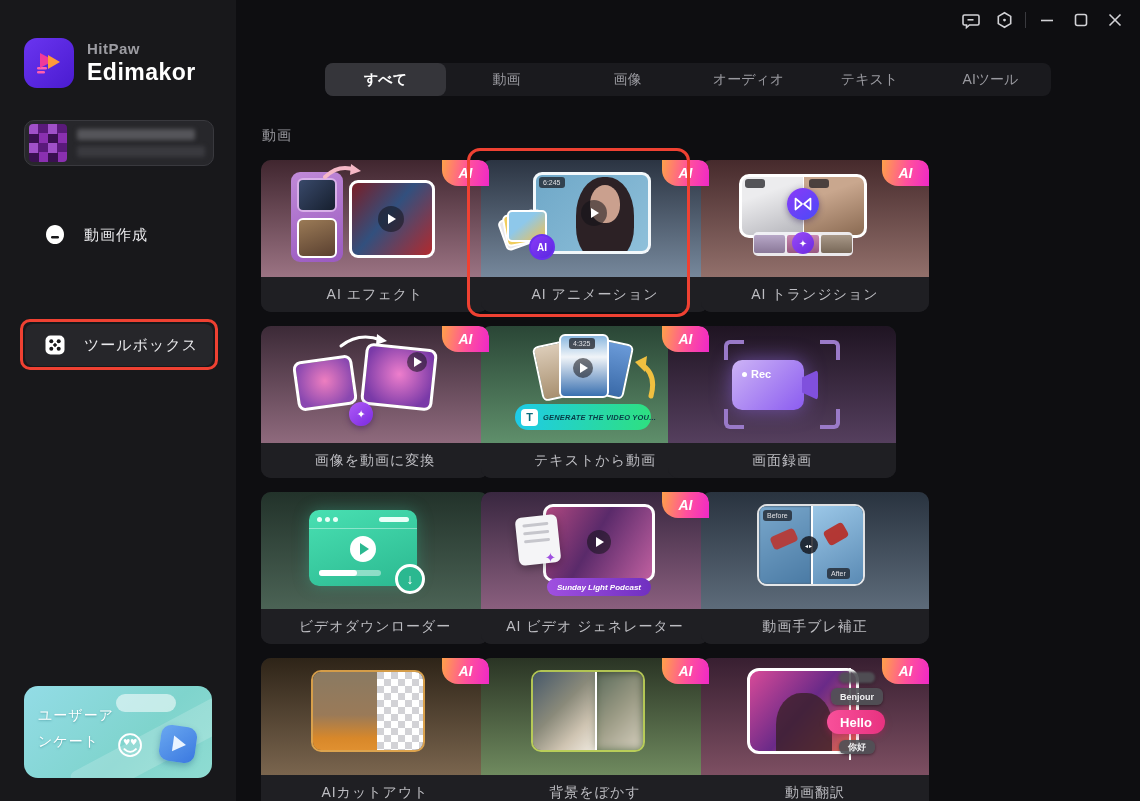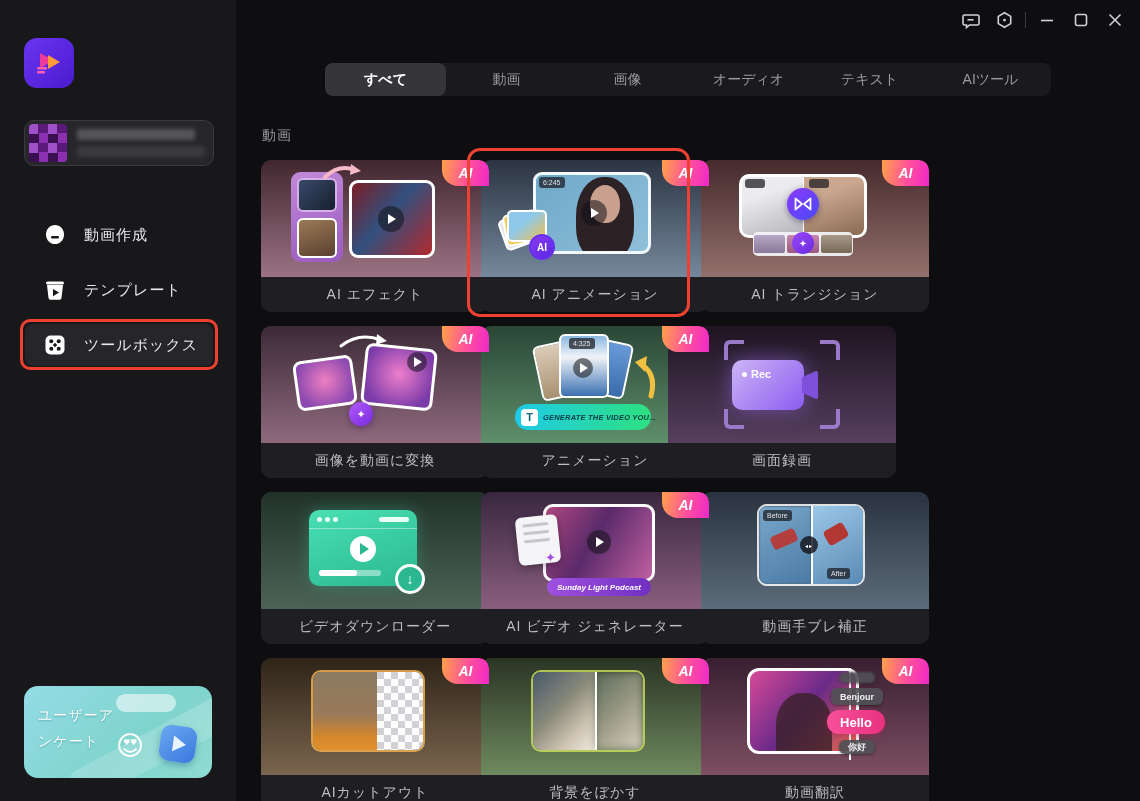--- a/index.html
+++ b/index.html
@@ -174,20 +174,24 @@
 
   <div class="logo-row">
     <div class="logo-icon">
       <svg width="34" height="34" viewBox="0 0 34 34">
         <rect x="5" y="21" width="10" height="2.6" rx="1.3" fill="#ff5fb0"></rect>
         <rect x="5" y="25" width="8" height="2.6" rx="1.3" fill="#ff5fb0"></rect>
         <polygon points="8,7 22,14.5 8,22" fill="#f03a9a"></polygon>
         <polygon points="16,9 28,16 16,23" fill="#ff9a3a"></polygon>
       </svg>
     </div>
+    <div class="brand">
+      <div class="brand-top">HitPaw</div>
+      <div class="brand-bottom">Edimakor</div>
+    </div>
   </div>
 
   <div class="account-box">
     <div class="avatar-blur"></div>
     <div class="blur-lines">
       <div class="blur-line1"></div>
       <div class="blur-line2"></div>
     </div>
   </div>
 
@@ -196,30 +200,20 @@
   <div class="menu-item" style="top:213px;">
     <span class="mi-icon">
       <svg width="24" height="24" viewBox="0 0 24 24">
           <path d="M12 2c5 0 9 4.2 9 9.4 0 6-4.6 9.6-9 9.6s-9-3.6-9-9.6C3 6.2 7 2 12 2z" fill="#fff"></path>
           <rect x="8" y="13" width="8" height="2.4" rx="1.2" fill="#18181b"></rect>
         </svg>
     </span>
     <span class="mi-label">動画作成</span>
   </div>
 
-  <div class="menu-item" style="top:268px;">
-    <span class="mi-icon">
-      <svg width="24" height="24" viewBox="0 0 24 24">
-          <path d="M4 7h16l-1.5 13a2 2 0 0 1-2 1.8h-9A2 2 0 0 1 5.5 20L4 7z" fill="#fff"></path>
-          <rect x="3" y="3.5" width="18" height="3" rx="1.5" fill="#fff"></rect>
-          <polygon points="10,11 16,14.6 10,18.2" fill="#18181b"></polygon>
-        </svg>
-    </span>
-    <span class="mi-label">テンプレート</span>
-  </div>
 
   <div class="menu-item" style="top:323px;">
     <span class="mi-icon">
       <svg width="24" height="24" viewBox="0 0 24 24">
           <rect x="2.5" y="2.5" width="19" height="19" rx="5" fill="#fff"></rect>
           <circle cx="8.3" cy="8.3" r="2" fill="#18181b"></circle>
           <circle cx="15.7" cy="8.3" r="2" fill="#18181b"></circle>
           <circle cx="8.3" cy="15.7" r="2" fill="#18181b"></circle>
           <circle cx="15.7" cy="15.7" r="2" fill="#18181b"></circle>
           <rect x="10.4" y="10.4" width="3.2" height="3.2" fill="#18181b" transform="rotate(45 12 12)"></rect>
@@ -372,21 +366,21 @@
     <div class="play-circle" style="left:92px; top:32px; width:20px; height:20px;"></div>
     <svg class="yarrow" width="30" height="46" viewBox="0 0 30 46">
         <path d="M24 42 Q30 20 14 10" fill="none" stroke="#f0c040" stroke-width="5" stroke-linecap="round"></path>
         <polygon points="20,2 8,8 18,18" fill="#f0c040"></polygon>
       </svg>
     <div class="bar">
       <span class="ticon">T</span>
       <span class="ptext">GENERATE THE VIDEO YOU...</span>
     </div>
   </div>
-  <div class="card-label">アニメーション</div>
+  <div class="card-label">テキストから動画</div>
 </div>
 
 <div class="card" style="left:668px; top:326px;">
   <div class="art a6">
     <div class="br b1"></div>
     <div class="br b2"></div>
     <div class="br b3"></div>
     <div class="br b4"></div>
     <div class="cam">
       <span class="rec">Rec</span>

